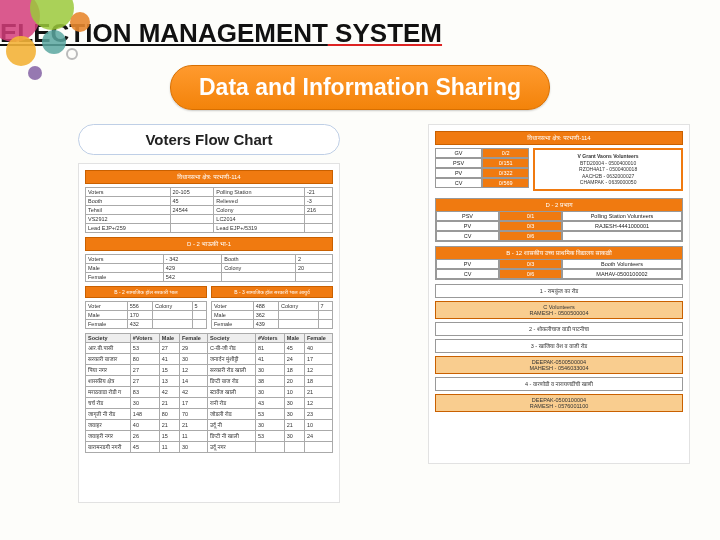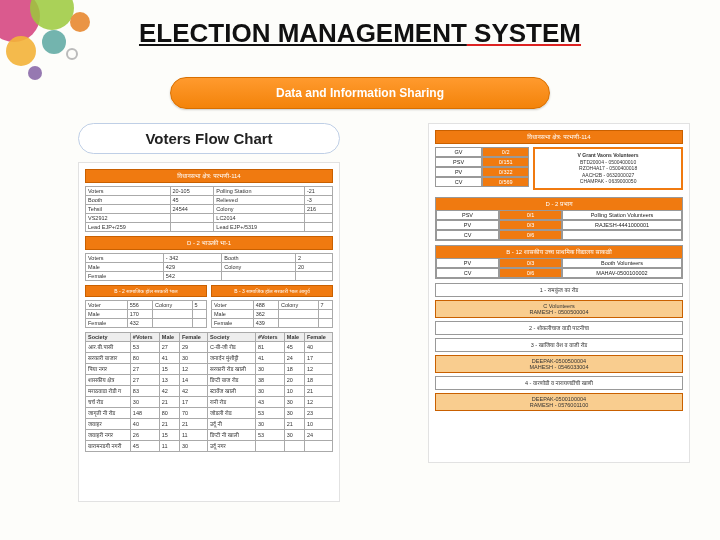--- a/index.html
+++ b/index.html
@@ -6,37 +6,37 @@
   body {
     width: 720px;
     height: 540px;
     background: #fdfdfa;
     font-family: Arial, sans-serif;
     position: relative;
     overflow: hidden;
   }
   .deco { position: absolute; border-radius: 50%; }
   .title {
-    text-align: center;
+    text-align: left;
     font-size: 26px;
     font-weight: bold;
     padding-top: 18px;
     color: #111;
   }
   .title span.u1 { text-decoration: underline; text-decoration-color: #111; }
   .title span.u2 { text-decoration: underline; text-decoration-color: #d22; }
   .subtitle {
-    margin: 28px auto 0;
+    margin: 16px auto 0;
     width: 380px;
     background: linear-gradient(#ff9a2e,#f3830a);
     border: 1px solid #d86f00;
     border-radius: 22px;
     color: #fff;
     text-align: center;
-    font-size: 12px;
+    font-size: 23px;
     font-weight: bold;
     padding: 8px 0;
     box-shadow: 0 1px 2px rgba(0,0,0,.2);
   }
   .cols { display: flex; justify-content: center; gap: 40px; margin-top: 14px; padding: 0 30px; }
   .col { width: 356px; padding-left: 48px; }
   .colhead {
     background: #fff;
     border: 1px solid #bfcfe6;
     border-radius: 18px;

